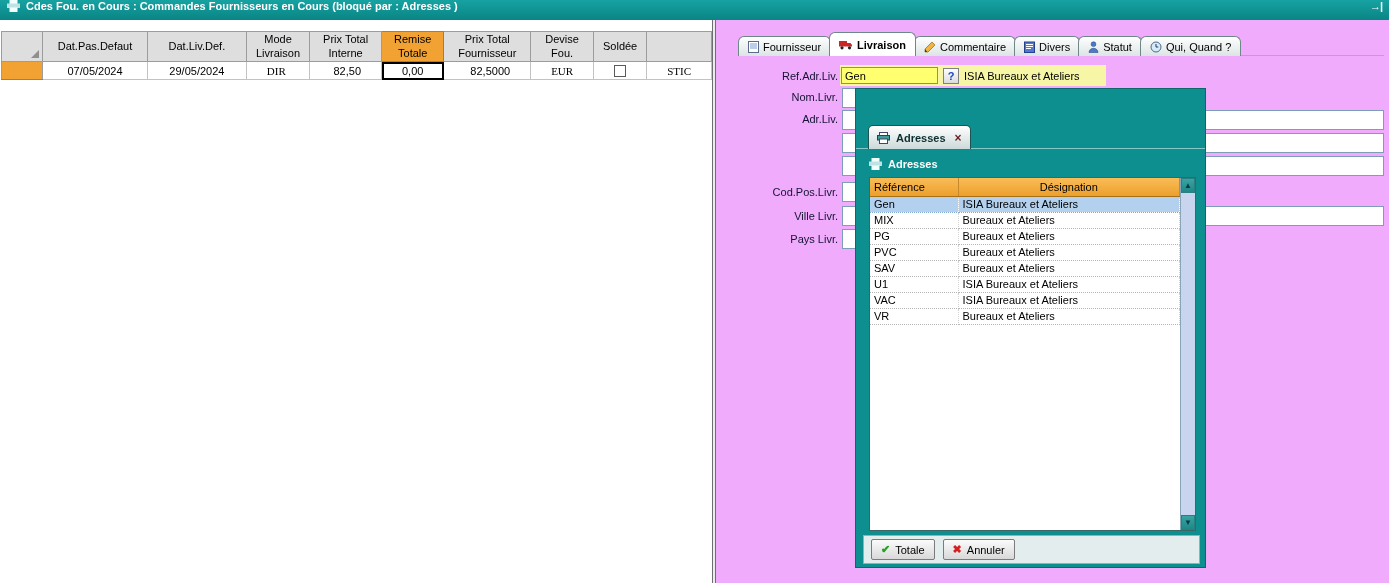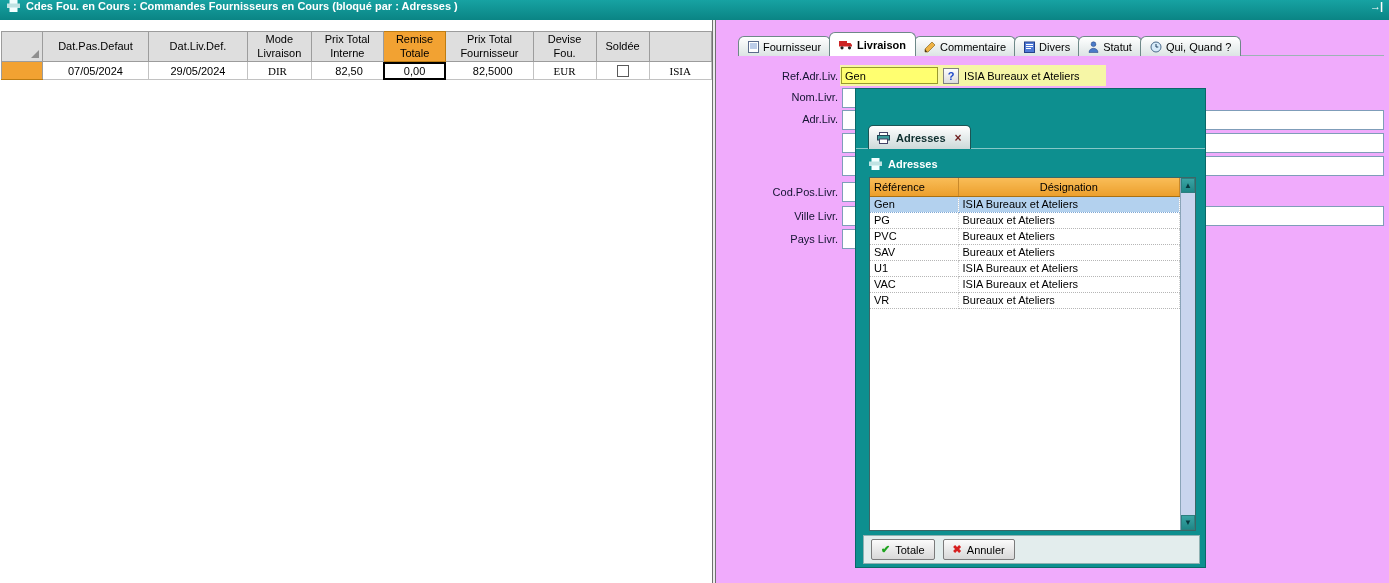--- a/index.html
+++ b/index.html
@@ -134,21 +134,21 @@
         <tr>
           <td class="sel"></td>
           <td class="c">07/05/2024</td>
           <td class="c">29/05/2024</td>
           <td class="l">DIR</td>
           <td class="r">82,50</td>
           <td class="r focus">0,00</td>
           <td class="r">82,5000</td>
           <td class="l">EUR</td>
           <td class="c"><span class="cb"></span></td>
-          <td class="l">ISIA</td>
+          <td class="l">STIC</td>
         </tr>
       </tbody>
     </table>
   </div>
 
   <div class="divider"></div>
 
   <div class="right-pane">
     <div class="tabline"></div>
     <div class="tabbar">
@@ -249,20 +249,24 @@
             <thead>
               <tr>
                 <th class="ref">Référence</th>
                 <th class="des">Désignation</th>
               </tr>
             </thead>
             <tbody>
               <tr class="selected">
                 <td>Gen</td>
                 <td>ISIA Bureaux et Ateliers</td>
+              </tr>
+              <tr>
+                <td>MIX</td>
+                <td>Bureaux et Ateliers</td>
               </tr>
               <tr>
                 <td>PG</td>
                 <td>Bureaux et Ateliers</td>
               </tr>
               <tr>
                 <td>PVC</td>
                 <td>Bureaux et Ateliers</td>
               </tr>
               <tr>

